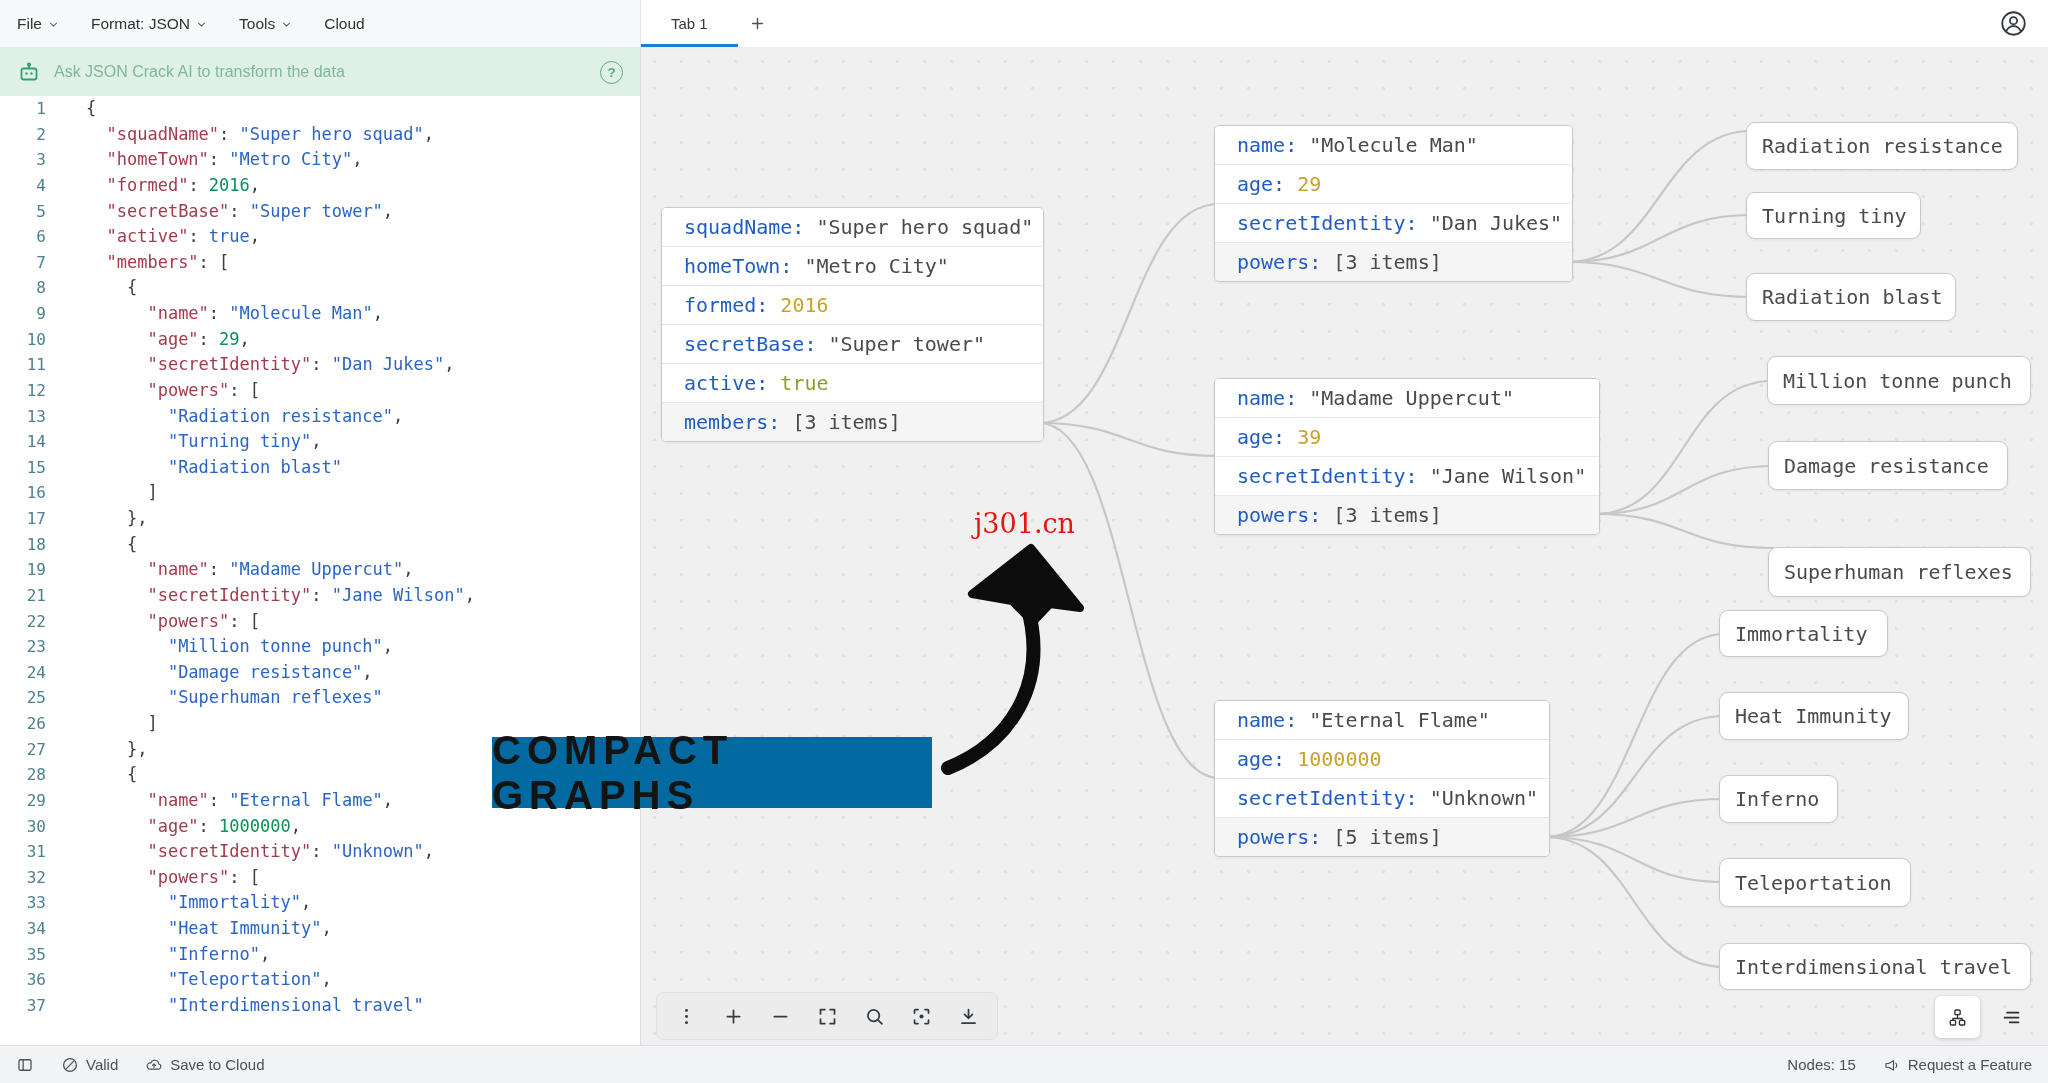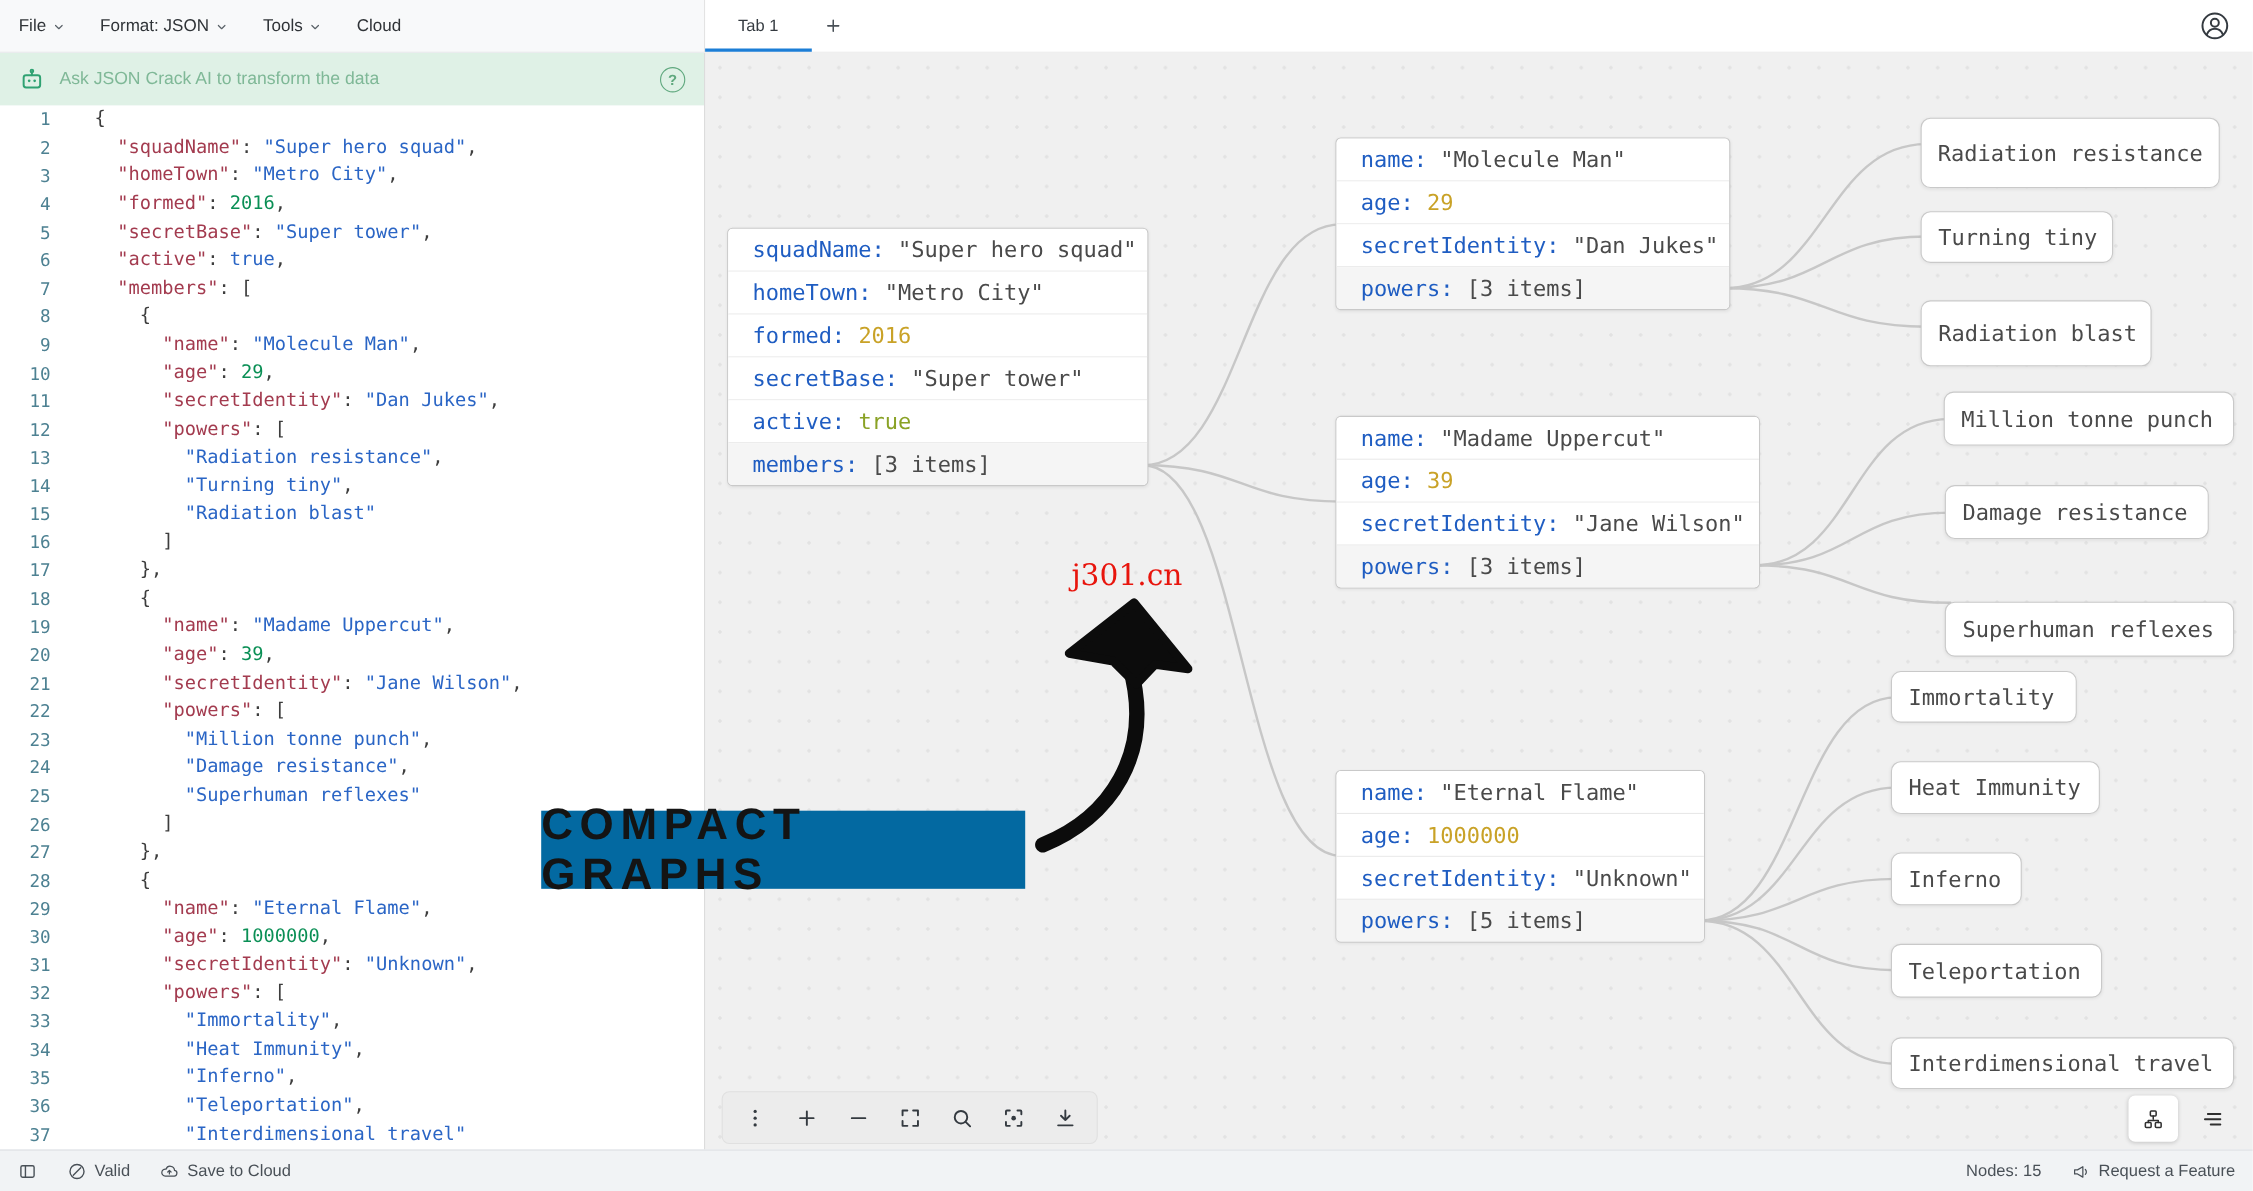--- a/index.html
+++ b/index.html
@@ -172,21 +172,20 @@
       <div class="ed-line"><span class="ed-num">10</span><span class="ed-code"><span class="tk-w">      </span><span class="tk-k">"age"</span><span class="tk-p">: </span><span class="tk-n">29</span><span class="tk-p">,</span></span></div>
       <div class="ed-line"><span class="ed-num">11</span><span class="ed-code"><span class="tk-w">      </span><span class="tk-k">"secretIdentity"</span><span class="tk-p">: </span><span class="tk-s">"Dan Jukes"</span><span class="tk-p">,</span></span></div>
       <div class="ed-line"><span class="ed-num">12</span><span class="ed-code"><span class="tk-w">      </span><span class="tk-k">"powers"</span><span class="tk-p">: [</span></span></div>
       <div class="ed-line"><span class="ed-num">13</span><span class="ed-code"><span class="tk-w">        </span><span class="tk-s">"Radiation resistance"</span><span class="tk-p">,</span></span></div>
       <div class="ed-line"><span class="ed-num">14</span><span class="ed-code"><span class="tk-w">        </span><span class="tk-s">"Turning tiny"</span><span class="tk-p">,</span></span></div>
       <div class="ed-line"><span class="ed-num">15</span><span class="ed-code"><span class="tk-w">        </span><span class="tk-s">"Radiation blast"</span></span></div>
       <div class="ed-line"><span class="ed-num">16</span><span class="ed-code"><span class="tk-w">      </span><span class="tk-p">]</span></span></div>
       <div class="ed-line"><span class="ed-num">17</span><span class="ed-code"><span class="tk-w">    </span><span class="tk-p">},</span></span></div>
       <div class="ed-line"><span class="ed-num">18</span><span class="ed-code"><span class="tk-w">    </span><span class="tk-p">{</span></span></div>
       <div class="ed-line"><span class="ed-num">19</span><span class="ed-code"><span class="tk-w">      </span><span class="tk-k">"name"</span><span class="tk-p">: </span><span class="tk-s">"Madame Uppercut"</span><span class="tk-p">,</span></span></div>
-      <div class="ed-line"><span class="ed-num">20</span><span class="ed-code"><span class="tk-w">      </span><span class="tk-k">"age"</span><span class="tk-p">: </span><span class="tk-n">39</span><span class="tk-p">,</span></span></div>
       <div class="ed-line"><span class="ed-num">21</span><span class="ed-code"><span class="tk-w">      </span><span class="tk-k">"secretIdentity"</span><span class="tk-p">: </span><span class="tk-s">"Jane Wilson"</span><span class="tk-p">,</span></span></div>
       <div class="ed-line"><span class="ed-num">22</span><span class="ed-code"><span class="tk-w">      </span><span class="tk-k">"powers"</span><span class="tk-p">: [</span></span></div>
       <div class="ed-line"><span class="ed-num">23</span><span class="ed-code"><span class="tk-w">        </span><span class="tk-s">"Million tonne punch"</span><span class="tk-p">,</span></span></div>
       <div class="ed-line"><span class="ed-num">24</span><span class="ed-code"><span class="tk-w">        </span><span class="tk-s">"Damage resistance"</span><span class="tk-p">,</span></span></div>
       <div class="ed-line"><span class="ed-num">25</span><span class="ed-code"><span class="tk-w">        </span><span class="tk-s">"Superhuman reflexes"</span></span></div>
       <div class="ed-line"><span class="ed-num">26</span><span class="ed-code"><span class="tk-w">      </span><span class="tk-p">]</span></span></div>
       <div class="ed-line"><span class="ed-num">27</span><span class="ed-code"><span class="tk-w">    </span><span class="tk-p">},</span></span></div>
       <div class="ed-line"><span class="ed-num">28</span><span class="ed-code"><span class="tk-w">    </span><span class="tk-p">{</span></span></div>
       <div class="ed-line"><span class="ed-num">29</span><span class="ed-code"><span class="tk-w">      </span><span class="tk-k">"name"</span><span class="tk-p">: </span><span class="tk-s">"Eternal Flame"</span><span class="tk-p">,</span></span></div>
       <div class="ed-line"><span class="ed-num">30</span><span class="ed-code"><span class="tk-w">      </span><span class="tk-k">"age"</span><span class="tk-p">: </span><span class="tk-n">1000000</span><span class="tk-p">,</span></span></div>
@@ -237,23 +236,23 @@
         <div class="g-row"><span class="g-key">age:</span> <span class="g-v-num">39</span></div>
         <div class="g-row"><span class="g-key">secretIdentity:</span> <span class="g-v-str">"Jane Wilson"</span></div>
         <div class="g-row items-row"><span class="g-key">powers:</span> <span class="g-v-items">[3 items]</span></div>
       </div>
       <div class="g-node" style="left: 573px; top: 652px; width: 336px;">
         <div class="g-row"><span class="g-key">name:</span> <span class="g-v-str">"Eternal Flame"</span></div>
         <div class="g-row"><span class="g-key">age:</span> <span class="g-v-num">1000000</span></div>
         <div class="g-row"><span class="g-key">secretIdentity:</span> <span class="g-v-str">"Unknown"</span></div>
         <div class="g-row items-row"><span class="g-key">powers:</span> <span class="g-v-items">[5 items]</span></div>
       </div>
-      <div class="g-leaf" style="left: 1105px; top: 59px; width: 272px; height: 64px; justify-content: center;"><span>Radiation resistance</span></div>
+      <div class="g-leaf" style="left: 1105px; top: 74px; width: 272px; height: 48px;"><span>Radiation resistance</span></div>
       <div class="g-leaf" style="left: 1105px; top: 144px; width: 175px; height: 47px;"><span>Turning tiny</span></div>
-      <div class="g-leaf" style="left: 1105px; top: 225px; width: 210px; height: 60px;"><span>Radiation blast</span></div>
+      <div class="g-leaf" style="left: 1105px; top: 225px; width: 210px; height: 48px;"><span>Radiation blast</span></div>
       <div class="g-leaf" style="left: 1126px; top: 308px; width: 264px; height: 49px;"><span>Million tonne punch</span></div>
       <div class="g-leaf" style="left: 1127px; top: 393px; width: 240px; height: 49px;"><span>Damage resistance</span></div>
       <div class="g-leaf" style="left: 1127px; top: 475px; width: 263px; height: 50px; margin-top: 24px;"><span>Superhuman reflexes</span></div>
       <div class="g-leaf" style="left: 1078px; top: 562px; width: 169px; height: 47px;"><span>Immortality</span></div>
       <div class="g-leaf" style="left: 1078px; top: 644px; width: 190px; height: 48px;"><span>Heat Immunity</span></div>
       <div class="g-leaf" style="left: 1078px; top: 727px; width: 119px; height: 48px;"><span>Inferno</span></div>
       <div class="g-leaf" style="left: 1078px; top: 810px; width: 192px; height: 49px; text-align: right;"><span>Teleportation</span></div>
       <div class="g-leaf" style="left: 1078px; top: 895px; width: 312px; height: 47px;"><span>Interdimensional travel</span></div>
     </div>
   <div class="watermark">j301.cn</div>

